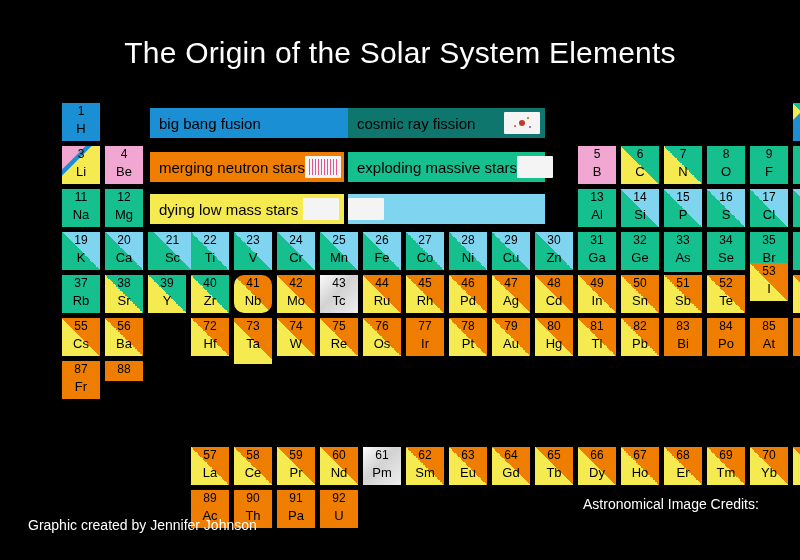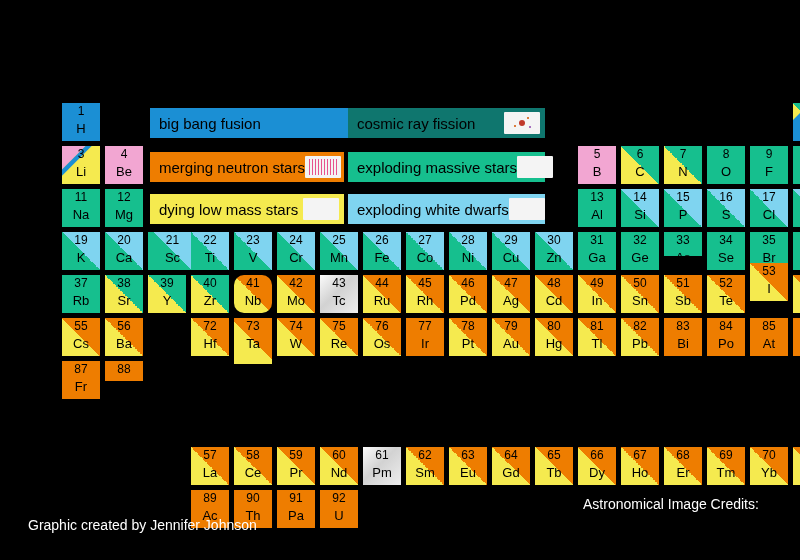--- a/index.html
+++ b/index.html
@@ -67,20 +67,21 @@
       background:repeating-linear-gradient(90deg,#e8528f 0 1px,transparent 1px 3px);}
   .th-sn{background:radial-gradient(circle at 50% 50%,#ffd9a0 0 10%,#e0563c 11% 30%,#5a1b3a 60%,#140413 100%);}
   .th-wd{background:radial-gradient(circle at 50% 50%,#f6e0ff 0 12%,#c07ad8 13% 34%,#5b2d6e 62%,#0b0310 100%);}
   .th-pn{background:radial-gradient(circle at 50% 50%,#9fd6ff 0 16%,#2a7fb8 17% 34%,#e07a2a 55%,#2a0f04 100%);}
 </style>
 </head>
 <body>
 
 <div id="page">
 
+  <div class="title">The Origin of the Solar System Elements</div>
 
   <div id="legend-layer">
       <div class="legend" style="left: 150px; top: 108px; width: 239px; background: rgb(27, 143, 212);">
         <div class="ltxt">big bang fusion</div>
         <div class="thumb th-cmb"></div>
       </div>
       <div class="legend" style="left: 348px; top: 108px; width: 197px; background: #0f766e;">
         <div class="ltxt">cosmic ray fission</div>
         <div class="thumb th-cr"></div>
       </div>
@@ -90,21 +91,20 @@
       </div>
       <div class="legend" style="left: 348px; top: 152px; width: 197px; background: rgb(22, 191, 142);">
         <div class="ltxt">exploding massive stars</div>
         <div class="thumb th-sn"></div>
       </div>
       <div class="legend" style="left: 150px; top: 194px; width: 194px; background: rgb(245, 234, 79);">
         <div class="ltxt">dying low mass stars</div>
         <div class="thumb th-pn"></div>
       </div>
       <div class="legend" style="left: 348px; top: 194px; width: 197px; background: rgb(127, 212, 240);">
-        <div class="ltxt">exploding white dwarfs</div>
         <div class="thumb th-wd"></div>
       </div>
     </div>
   <div id="grid-layer">
       <div class="cell" style="left: 62px; top: 103px; width: 38px; height: 38px;">
         <div class="bg" style="background: rgb(27, 143, 212);"></div>
         <div class="num">1</div>
         <div class="sym">H</div>
       </div>
       <div class="cell" style="left: 793px; top: 103px; width: 38px; height: 38px;">
@@ -260,21 +260,21 @@
       <div class="cell" style="left: 578px; top: 232px; width: 38px; height: 38px;">
         <div class="bg" style="background: rgb(22, 191, 142);"></div>
         <div class="num">31</div>
         <div class="sym">Ga</div>
       </div>
       <div class="cell" style="left: 621px; top: 232px; width: 38px; height: 38px;">
         <div class="bg" style="background: rgb(22, 191, 142);"></div>
         <div class="num">32</div>
         <div class="sym">Ge</div>
       </div>
-      <div class="cell" style="left: 664px; top: 232px; width: 38px; height: 24px;">
+      <div class="cell" style="left: 664px; top: 232px; width: 38px; height: 40px;">
         <div class="bg" style="background: rgb(22, 191, 142);"></div>
         <div class="num">33</div>
         <div class="sym">As</div>
       </div>
       <div class="cell" style="left: 707px; top: 232px; width: 38px; height: 38px;">
         <div class="bg" style="background: rgb(22, 191, 142);"></div>
         <div class="num">34</div>
         <div class="sym">Se</div>
       </div>
       <div class="cell" style="left: 750px; top: 232px; width: 38px; height: 38px;">

